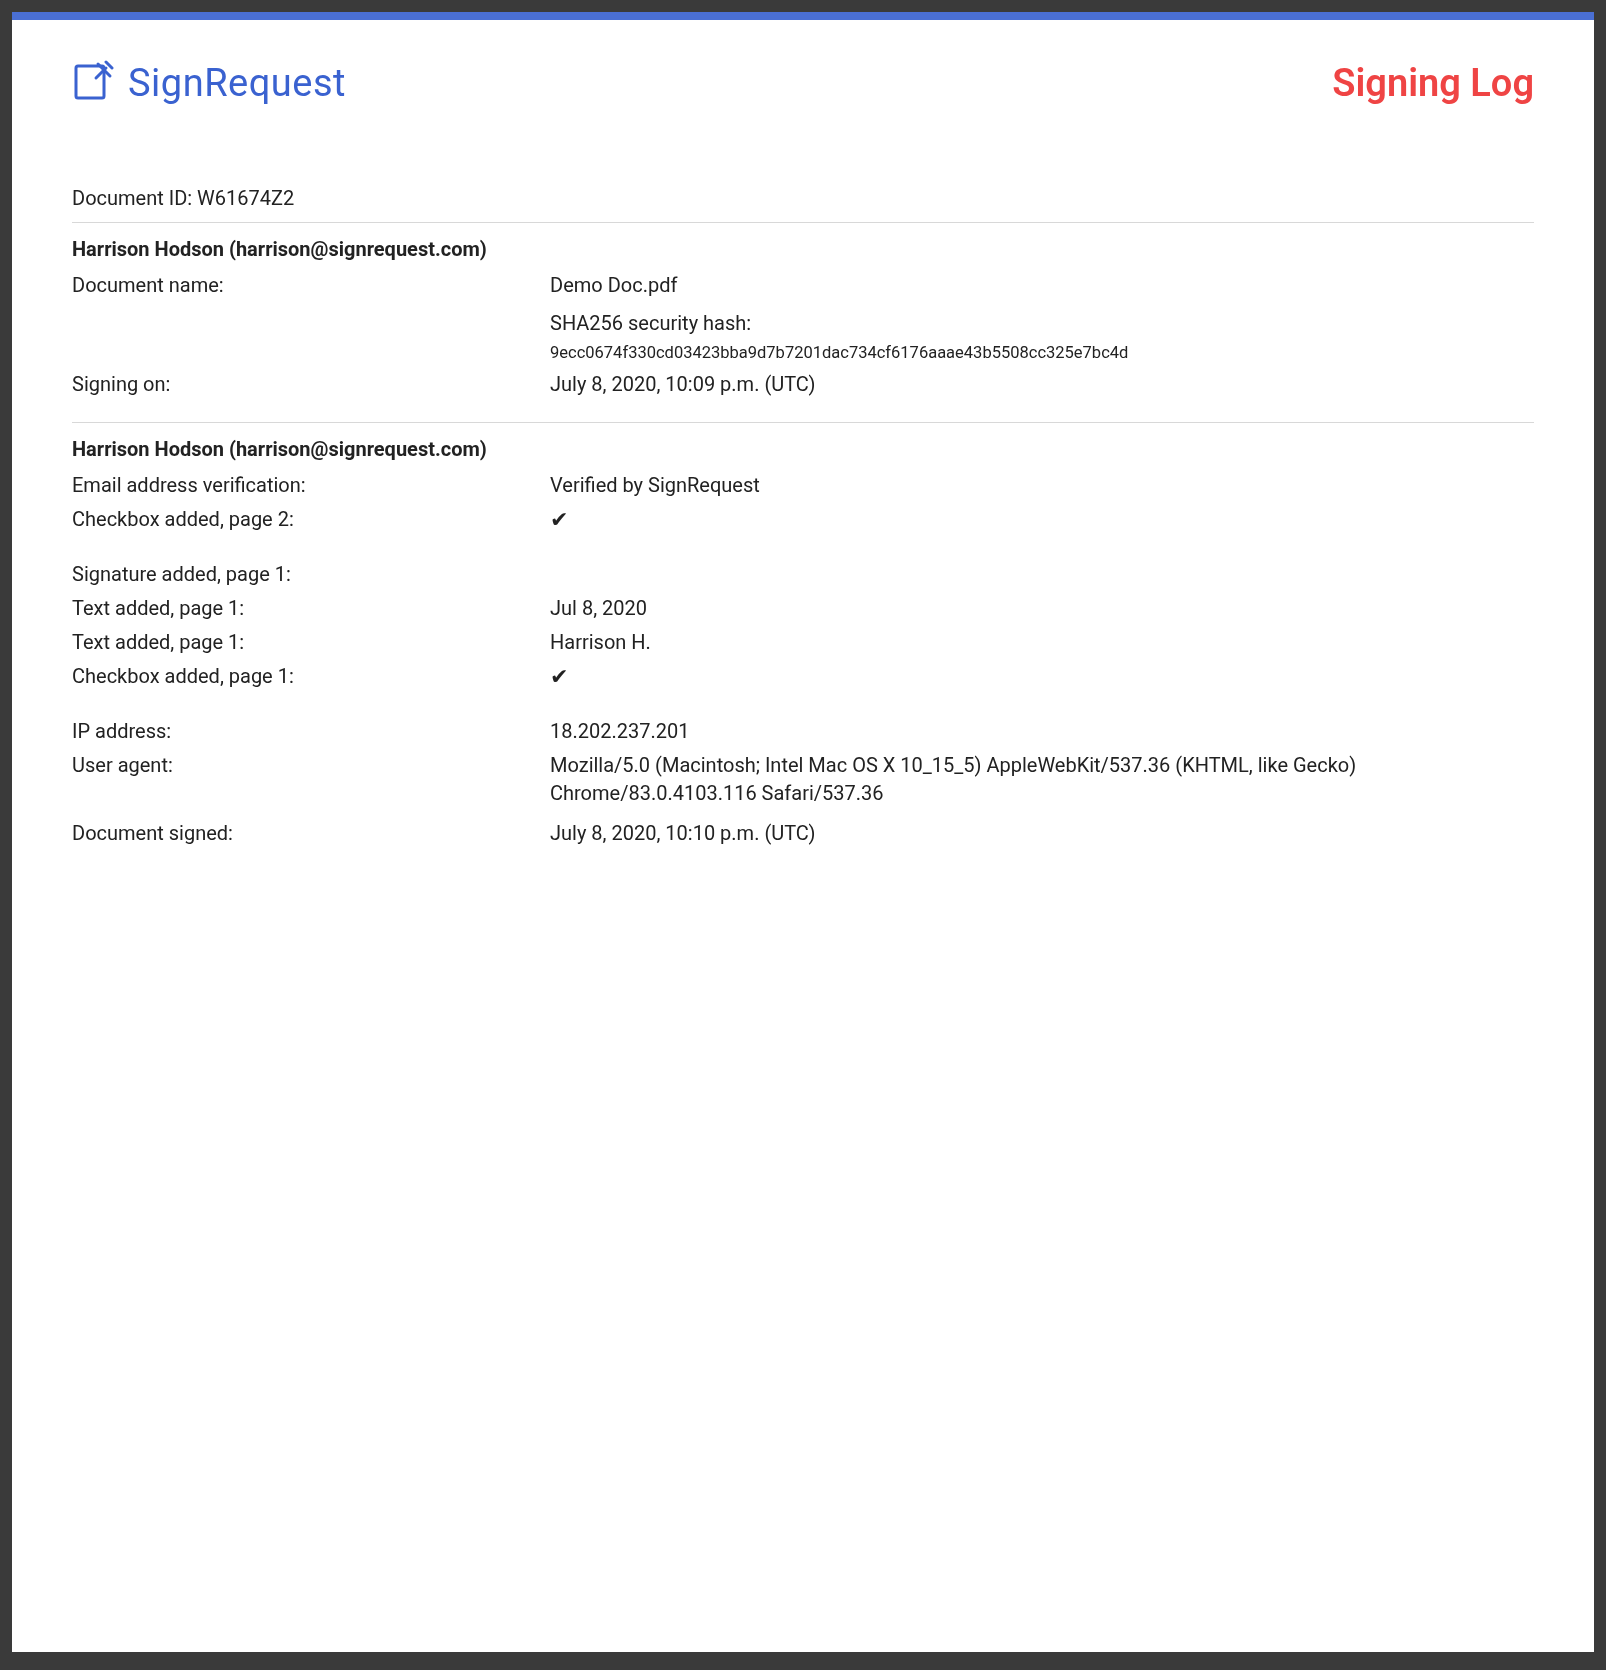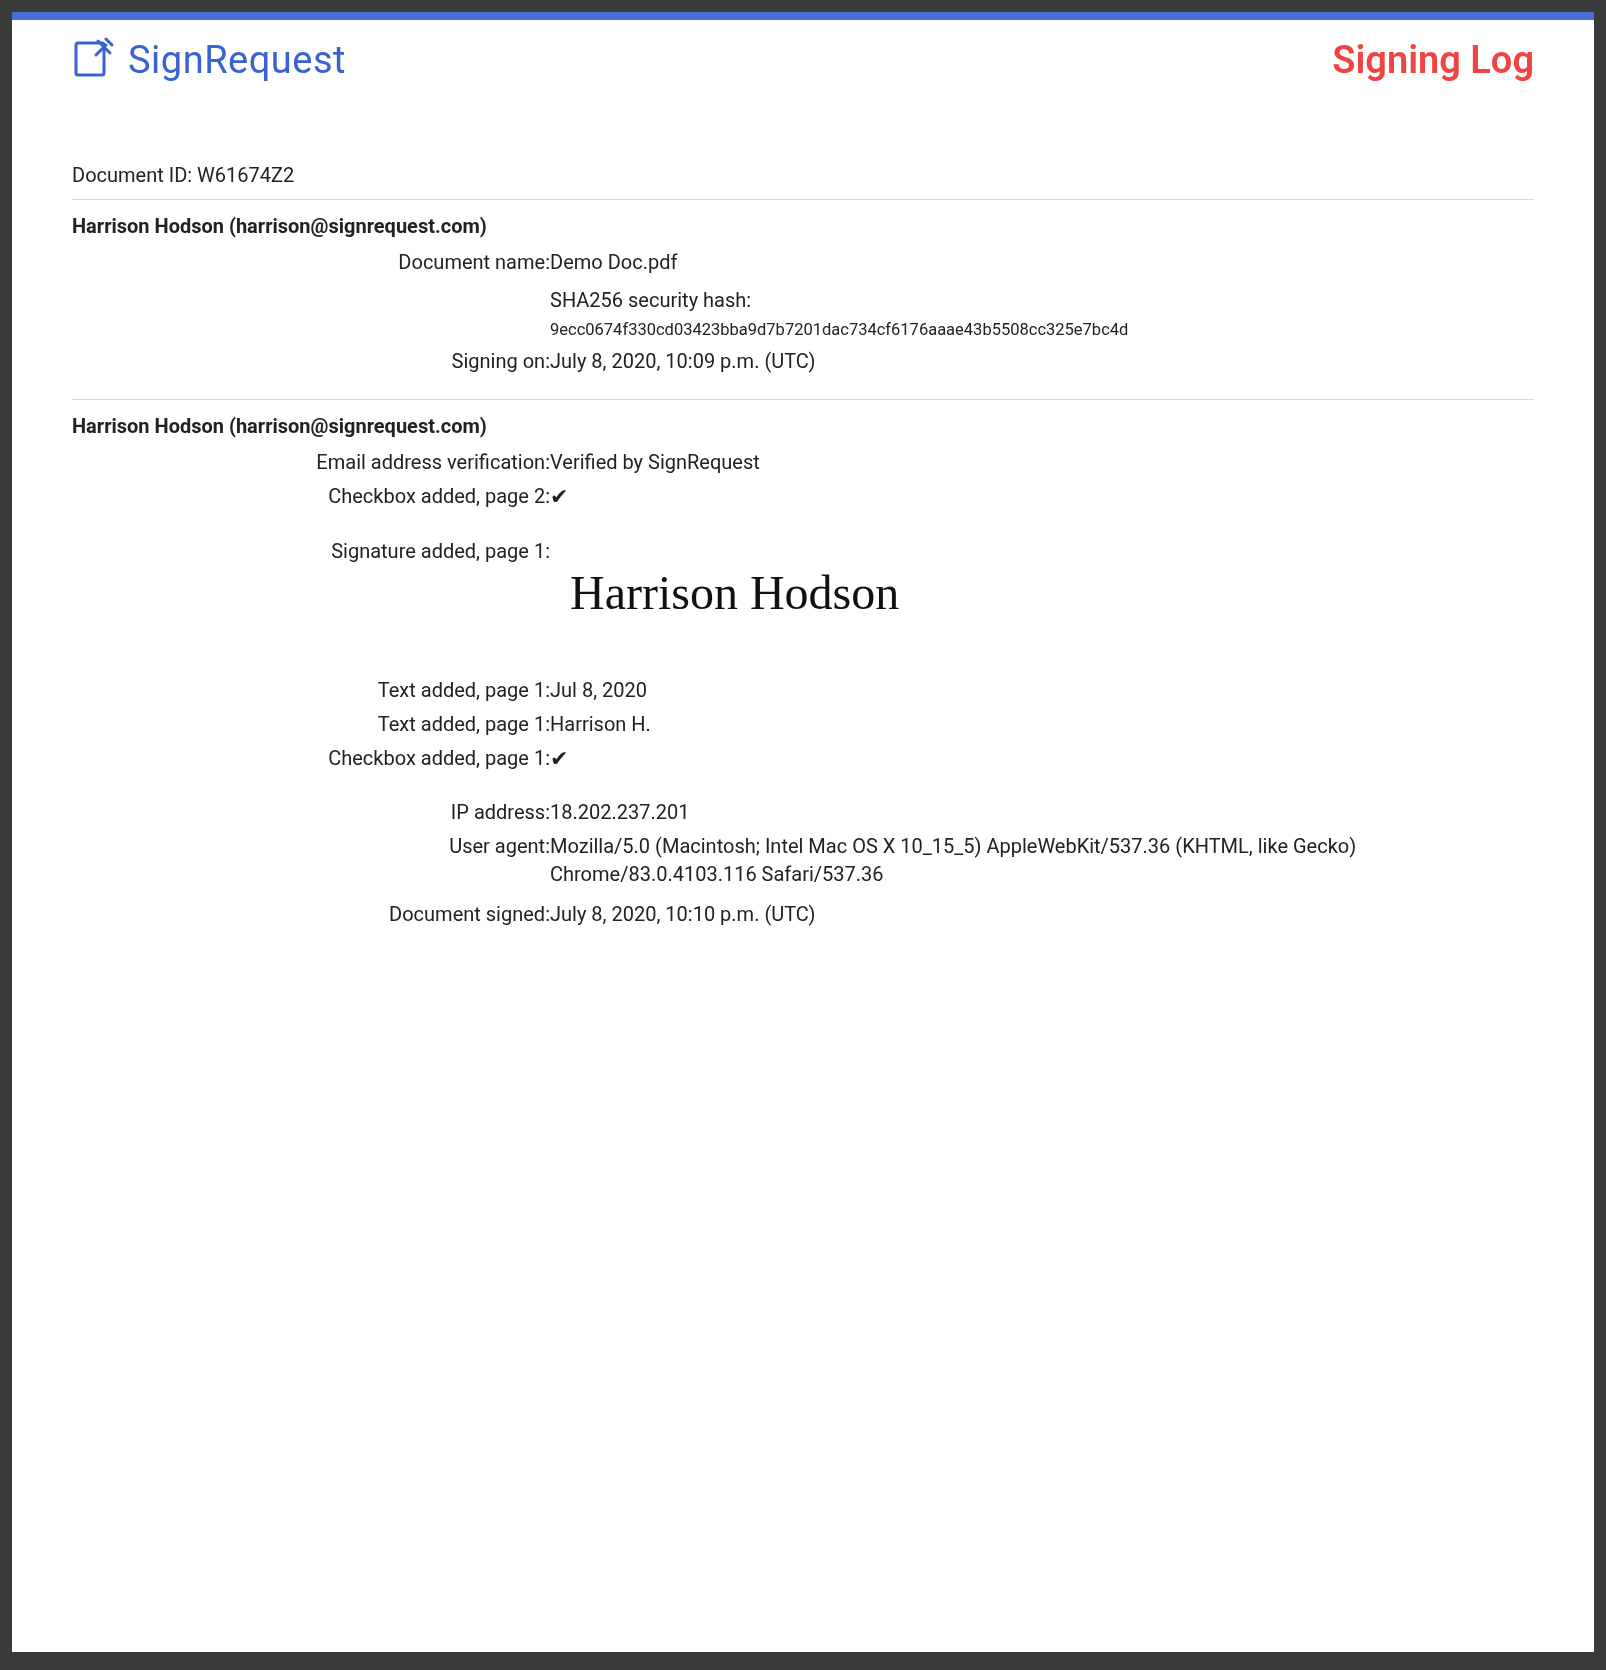--- a/index.html
+++ b/index.html
@@ -6,21 +6,21 @@
   body {
     background: #3a3a3a;
     font-family: -apple-system, BlinkMacSystemFont, "Segoe UI", Roboto, "Helvetica Neue", Arial, sans-serif;
     padding: 12px;
   }
   .page {
     background: #fff;
     width: 100%;
     min-height: 1640px;
     border-top: 8px solid #4a6fd4;
-    padding: 17px 60px;
+    padding: 40px 60px;
     color: #222;
   }
   .header {
     display: flex;
     justify-content: space-between;
     align-items: center;
     margin-bottom: 80px;
   }
   .logo {
     display: flex;
@@ -53,21 +53,20 @@
     margin-bottom: 10px;
   }
   .row {
     display: flex;
     font-size: 20px;
     margin-bottom: 6px;
     line-height: 1.4;
   }
   .row .label {
     flex: 0 0 478px;
-    text-align: right;
   }
   .row .value {
     flex: 1;
   }
   .hash-label {
     font-size: 20px;
     margin-top: 10px;
   }
   .hash-value {
     font-size: 16.5px;
@@ -146,23 +145,20 @@
     <div class="label">Checkbox added, page 2:</div>
     <div class="value check">
       <span>✔</span>
     </div>
   </div>
 
   <div class="spacer-md"></div>
 
   <div class="row">
     <div class="label">Signature added, page 1:</div>
-    <div class="value">
-      <div class="sig">Harrison Hodson</div>
-    </div>
   </div>
 
   <div class="row">
     <div class="label">Text added, page 1:</div>
     <div class="value">Jul 8, 2020</div>
   </div>
 
   <div class="row">
     <div class="label">Text added, page 1:</div>
     <div class="value">Harrison H.</div>

